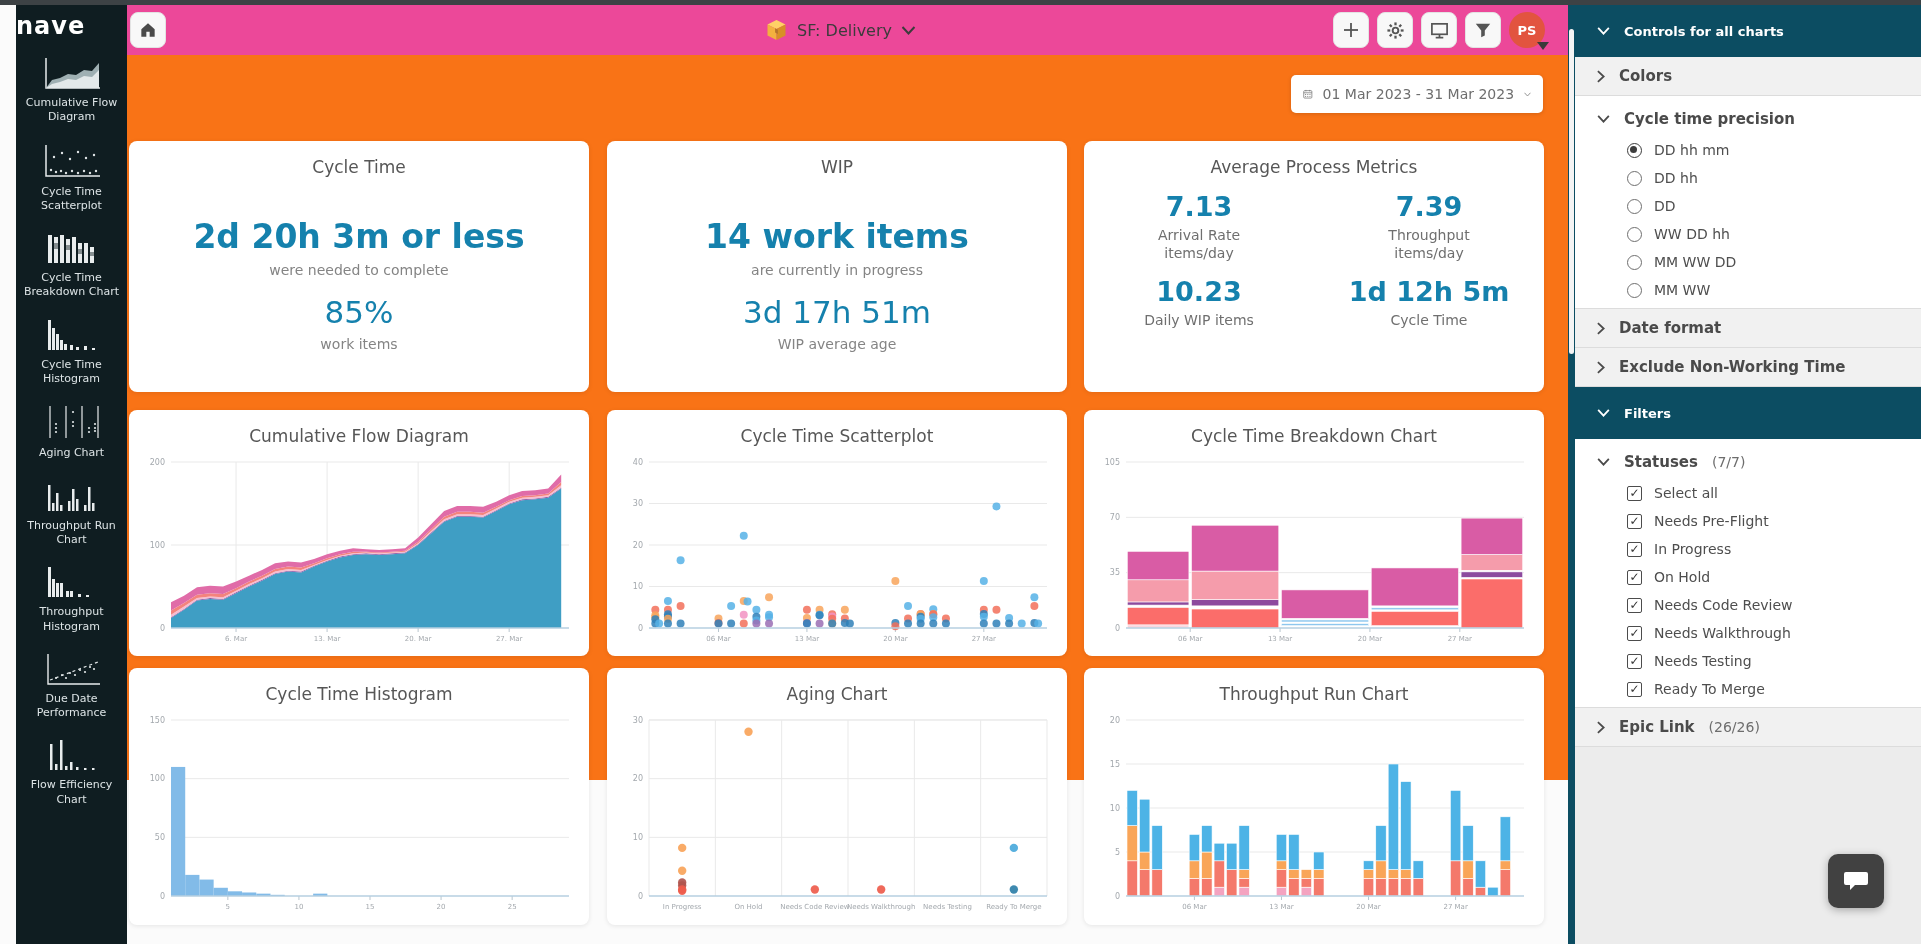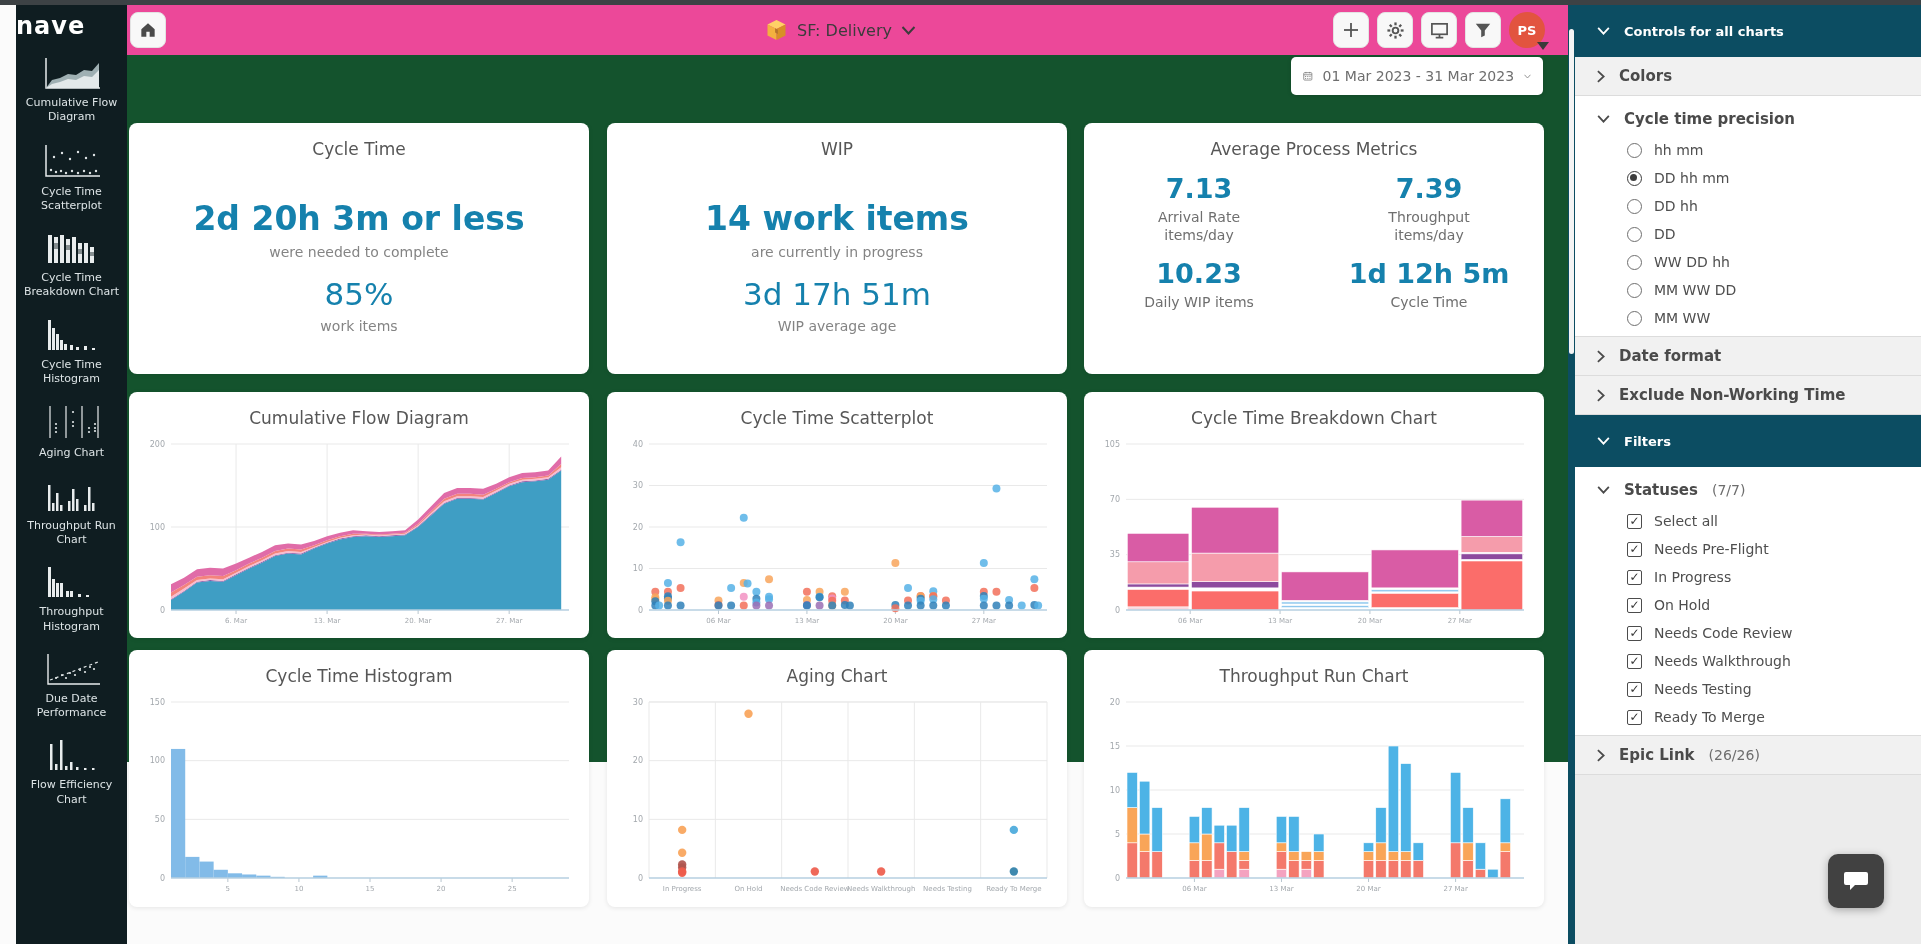--- a/index.html
+++ b/index.html
@@ -24,21 +24,21 @@
   .home-btn { margin-left:19px; }
   .board-select { position:absolute; left:50%; transform:translateX(-50%); display:flex; align-items:center; gap:9px; cursor:pointer; }
   .board-label { font-size:16px; color:#3c3c3c; }
   .topbar-right { position:absolute; right:23px; display:flex; align-items:center; gap:8px; }
   .avatar { position:relative; width:36px; height:36px; border-radius:50%; background:#e2543f; color:#fff;
             font-size:13px; font-weight:700; display:flex; align-items:center; justify-content:center; cursor:pointer; }
   .avatar .caret { position:absolute; right:-4px; bottom:-2px; width:0; height:0;
                    border-left:6px solid transparent; border-right:6px solid transparent; border-top:8px solid #3a3a3a; }
 
   
-  .main { position:absolute; left:111px; top:37px; width:1457px; height:725px; background:#14532d; }
+  .main { position:absolute; left:111px; top:55px; width:1457px; height:725px; background:#f97316; }
   .datepicker { position:absolute; top:20px; right:25px; width:252px; height:38px; background:#fff; border-radius:5px;
                 box-shadow:0 1px 4px rgba(0,0,0,.15); display:flex; align-items:center; padding:0 12px; gap:10px; cursor:pointer; }
   .datepicker .date-text { font-size:14px; color:#6e6e6e; flex:1; white-space:nowrap; }
 
   .card { position:absolute; width:460px; background:#fff; border-radius:8px; box-shadow:0 1px 5px rgba(0,0,0,.09); }
   .row1 { top:86px; height:251px; }
   .row2 { top:355px; height:246px; }
   .row3 { top:613px; height:257px; }
   .c1 { left:18px; } .c2 { left:496px; } .c3 { left:973px; }
 
@@ -729,24 +729,20 @@
       </div>
 
       <div class="pgroup">
         <div class="pgroup-head">
           <svg class="chev" width="13" height="8" viewBox="0 0 14 9">
             <polyline points="1,1 7,7.5 13,1" fill="none" stroke="#4a4a4a" stroke-width="2"></polyline>
           </svg>
           <span>Cycle time precision</span>
         </div>
         <div class="opt">
-            <span class="radio"></span>
-            <span>hh mm</span>
-          </div>
-        <div class="opt">
             <span class="radio on"></span>
             <span>DD hh mm</span>
           </div>
         <div class="opt">
             <span class="radio"></span>
             <span>DD hh</span>
           </div>
         <div class="opt">
             <span class="radio"></span>
             <span>DD</span>

